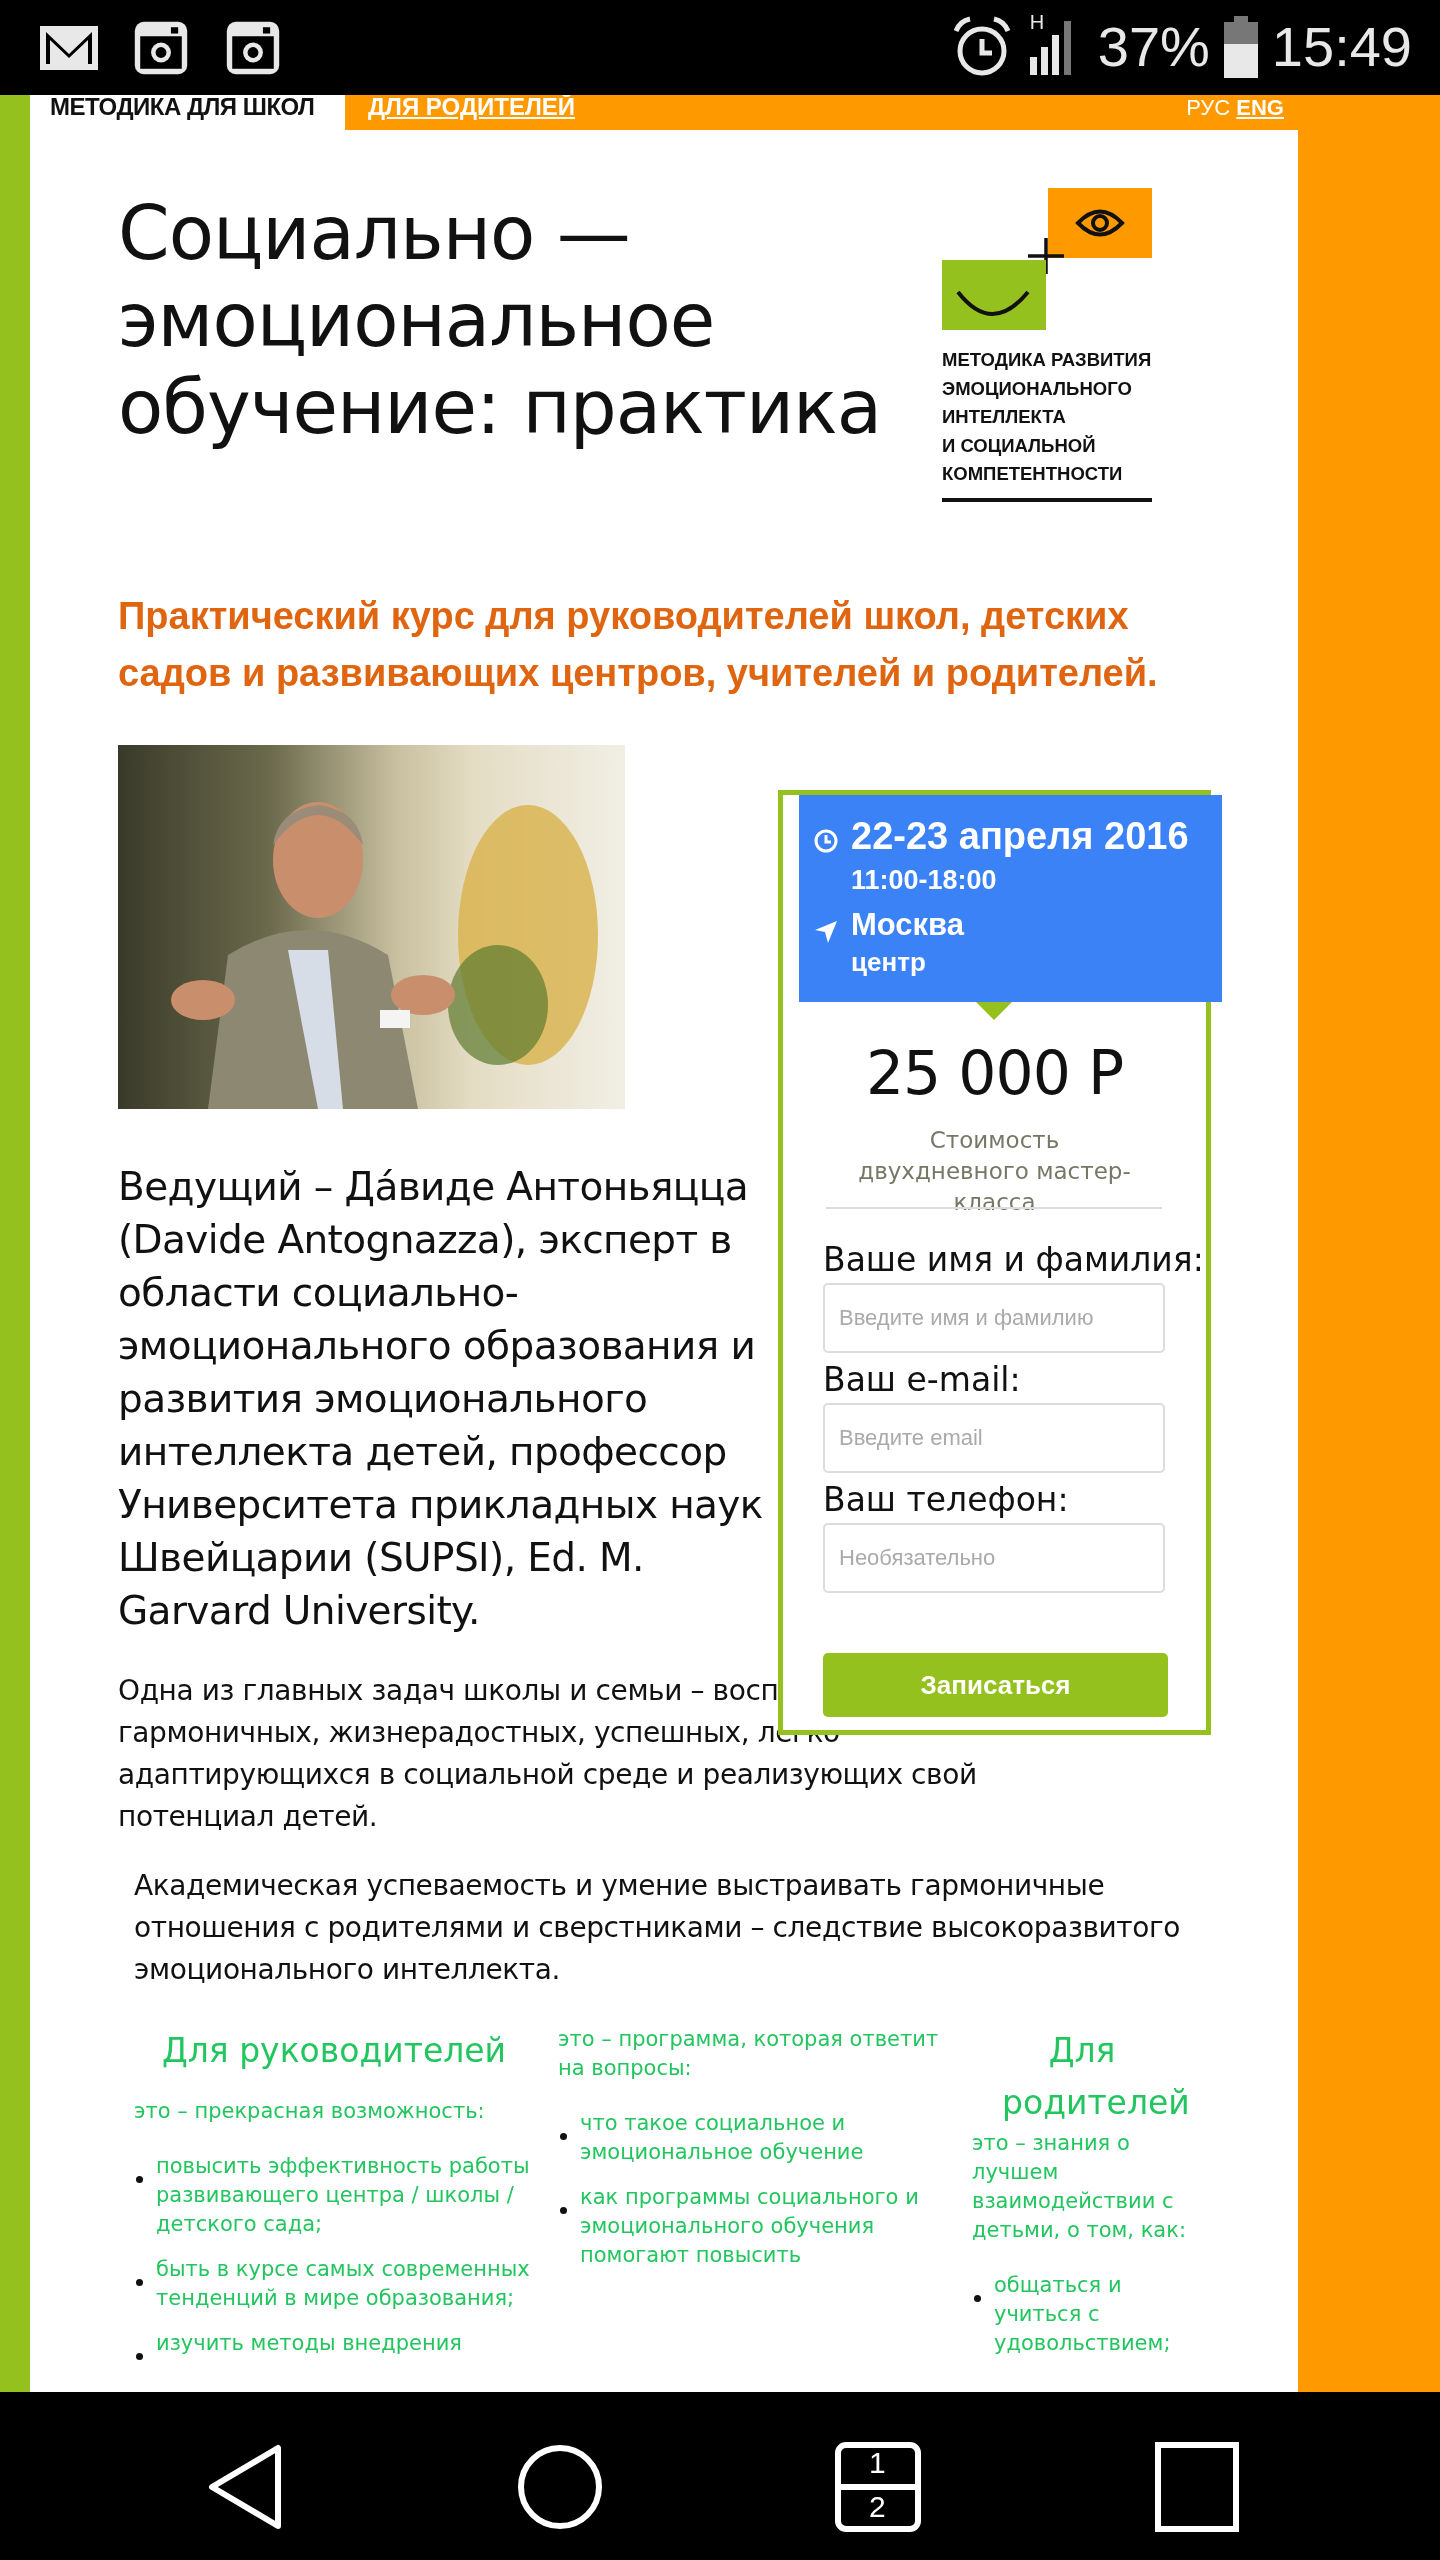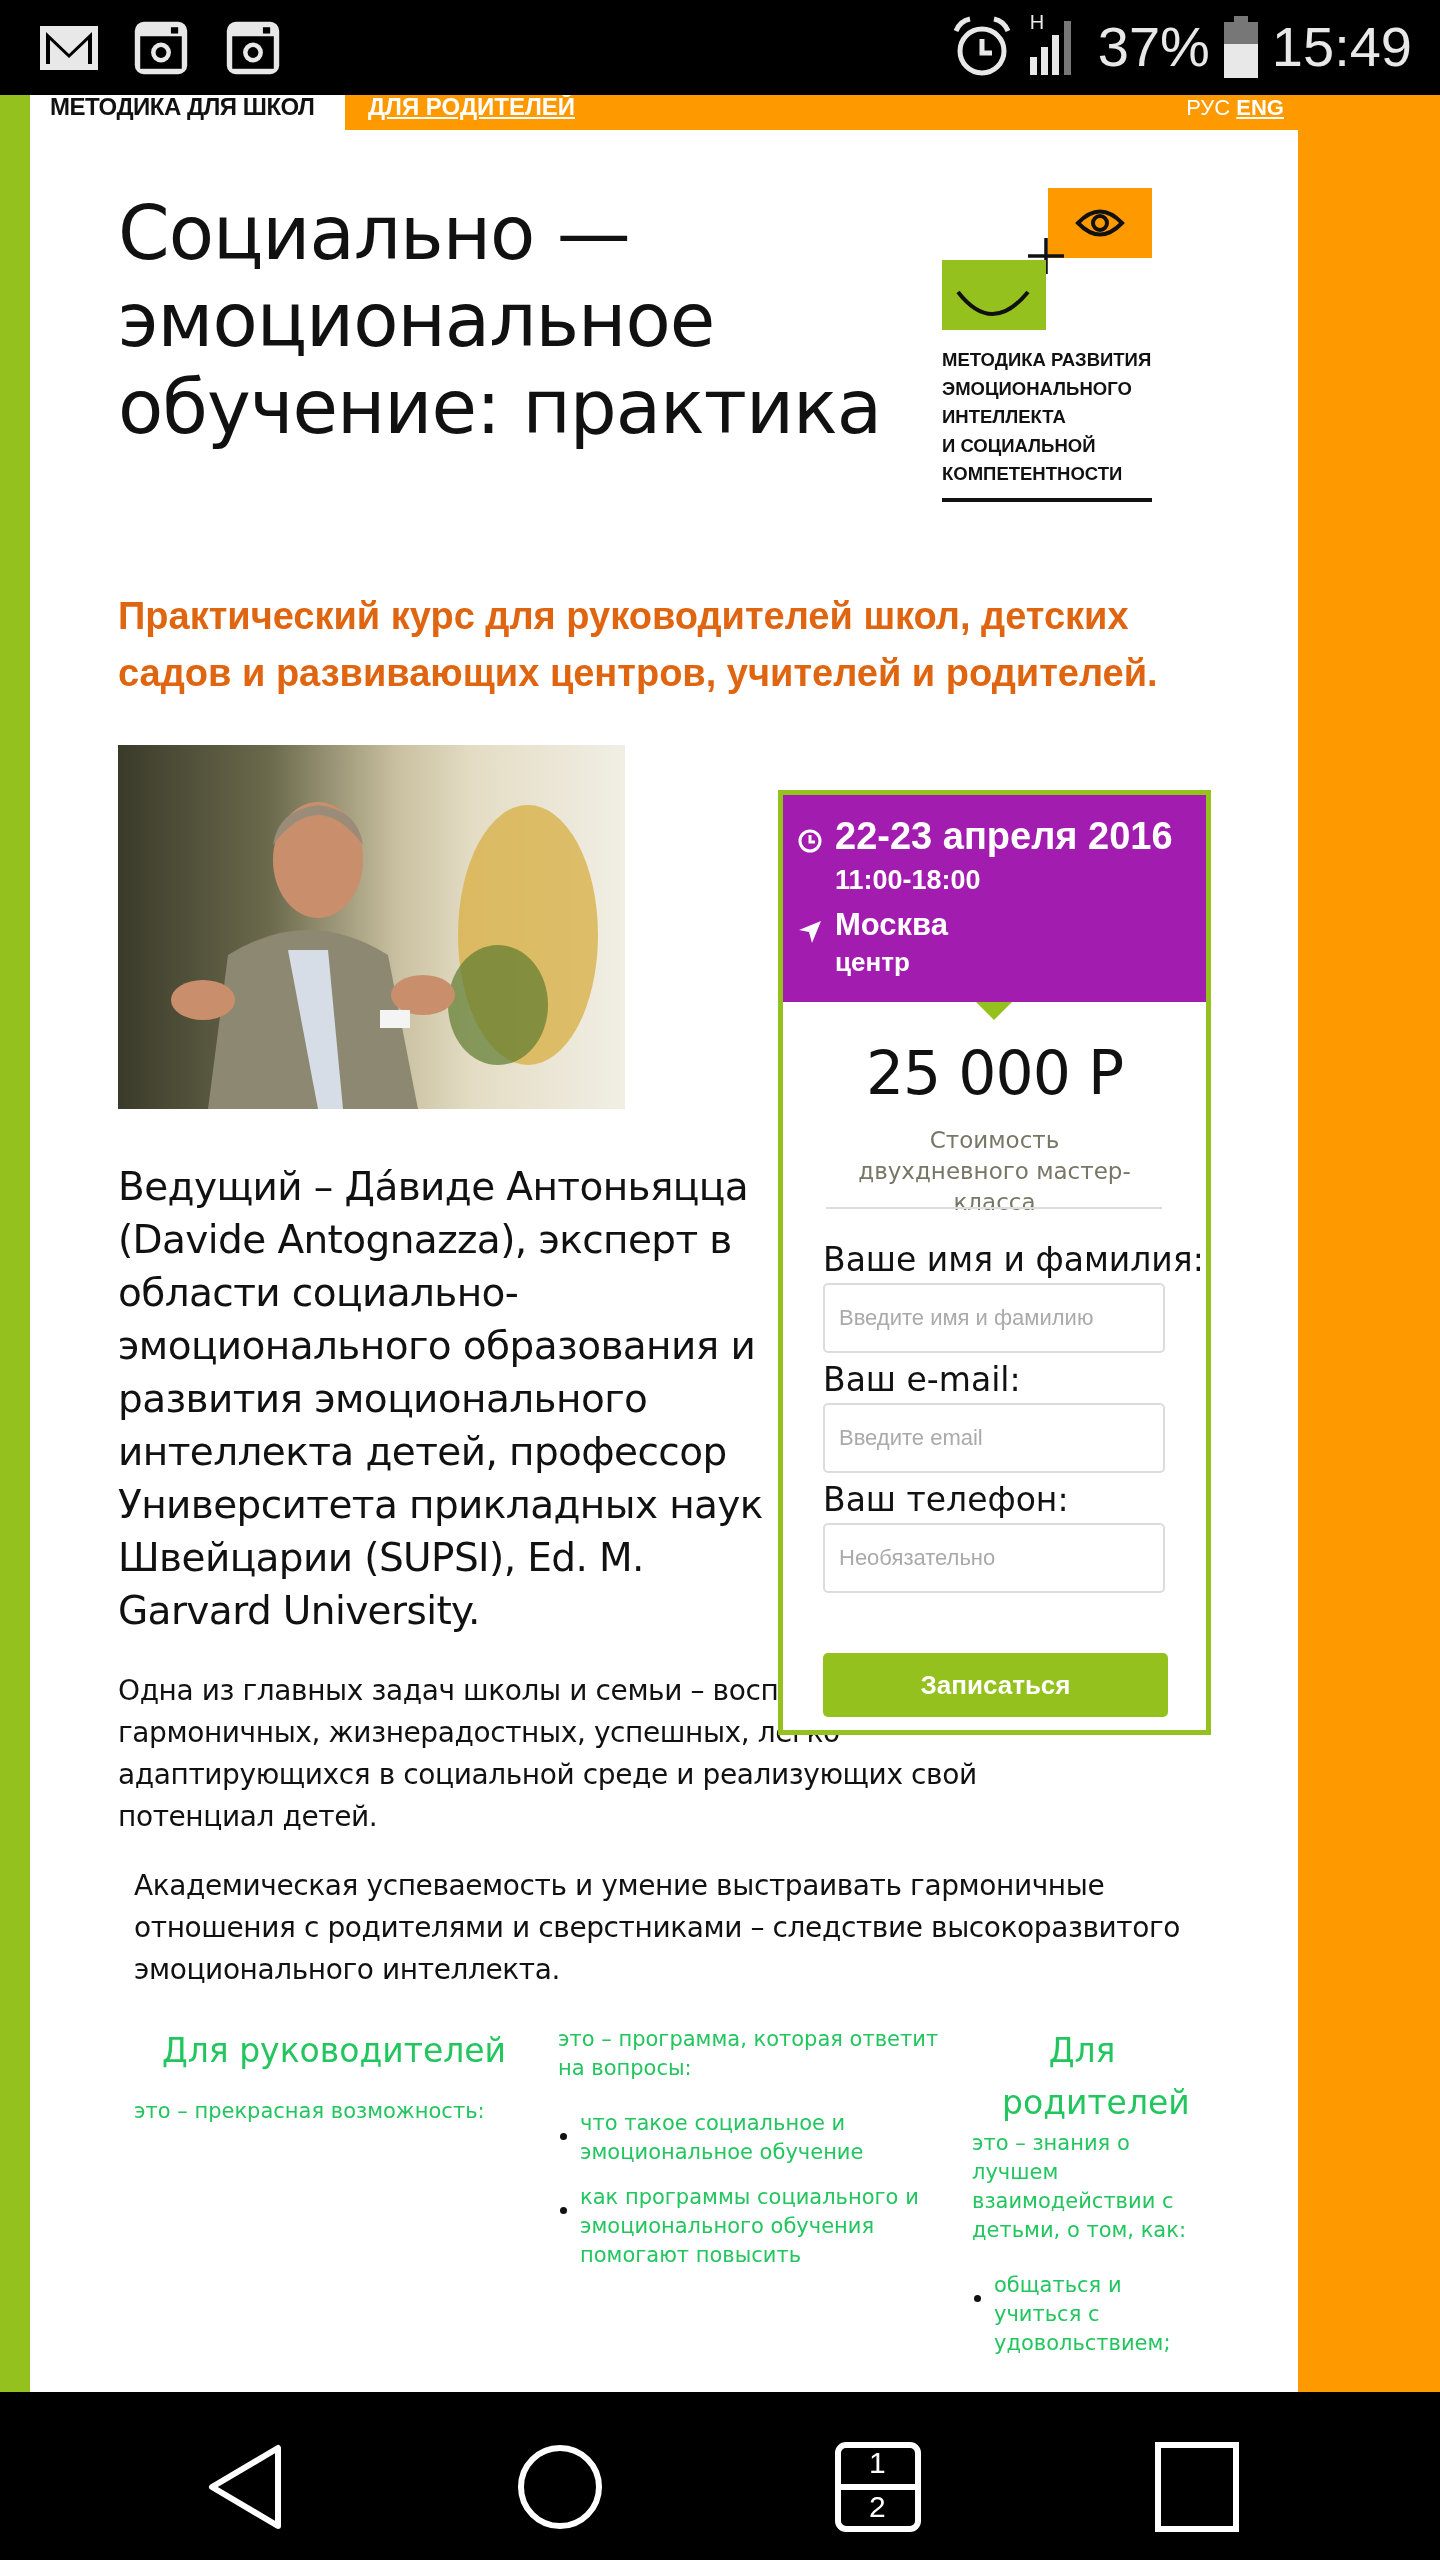--- a/index.html
+++ b/index.html
@@ -44,21 +44,21 @@
 
   .bio { position: absolute; left: 118px; top: 1160px; width: 660px; font-family: "DejaVu Sans", sans-serif; font-size: 39px;
     line-height: 53px; color: #111; letter-spacing: -0.6px; }
 
   .para { position: absolute; left: 118px; font-family: "DejaVu Sans", sans-serif; font-size: 28px; line-height: 42px; color: #111; letter-spacing: -0.4px; }
   .para1 { top: 1670px; width: 860px; }
   .para2 { top: 1865px; width: 1080px; margin-left: 16px; }
 
   
   .panel { position: absolute; left: 778px; top: 790px; width: 433px; height: 945px; border: 5px solid #95c11f; background: #fff; }
-  .panel-head { position: absolute; left: 0; top: 0; width: 100%; height: 207px; background: #a21caf; color: #fff; }
+  .panel-head { position: absolute; left: 16px; top: 0; width: 100%; height: 207px; background: #3b82f6; color: #fff; }
   .panel-arrow { position: absolute; left: 193px; top: 207px; width: 0; height: 0; border-left: 18px solid transparent;
     border-right: 18px solid transparent; border-top: 18px solid #95c11f; }
   .ph-date { position: absolute; left: 52px; top: 20px; font-family: "Liberation Sans", sans-serif; font-weight: bold; font-size: 38px; }
   .ph-time { position: absolute; left: 52px; top: 70px; font-family: "Liberation Sans", sans-serif; font-weight: bold; font-size: 27px; }
   .ph-city { position: absolute; left: 52px; top: 112px; font-family: Liberation Sans, sans-serif; font-weight: bold; font-size: 31px; }
   .ph-district { position: absolute; left: 52px; top: 152px; font-family: "Liberation Sans", sans-serif; font-weight: bold; font-size: 26px; }
   .ph-icon { position: absolute; left: 14px; }
 
   .price { position: absolute; left: 0; width: 100%; top: 243px; text-align: center; font-family: "DejaVu Sans", sans-serif; font-size: 60px; color: #111; letter-spacing: -1px; }
   .price-note { position: absolute; left: 0; width: 100%; top: 330px; text-align: center; font-family: "DejaVu Sans", sans-serif;
@@ -237,20 +237,25 @@
 
   <label class="f-label" style="top:685px;">Ваш телефон:</label>
   <input class="f-input" style="top: 728px;" type="tel" placeholder="Необязательно">
 
   <button class="submit">Записаться</button>
 </div>
 
 <div class="col col1">
   <h3>Для руководителей</h3>
   <div class="intro">это – прекрасная возможность:</div>
+  <ul>
+    <li>повысить эффективность работы развивающего центра / школы / детского сада;</li>
+    <li>быть в курсе самых современных тенденций в мире образования;</li>
+    <li>изучить методы внедрения</li>
+  </ul>
 </div>
 
 <div class="col col2">
   <div class="intro">это – программа, которая ответит на вопросы:</div>
   <ul>
     <li>что такое социальное и эмоциональное обучение</li>
     <li>как программы социального и эмоционального обучения помогают повысить</li>
   </ul>
 </div>
 

